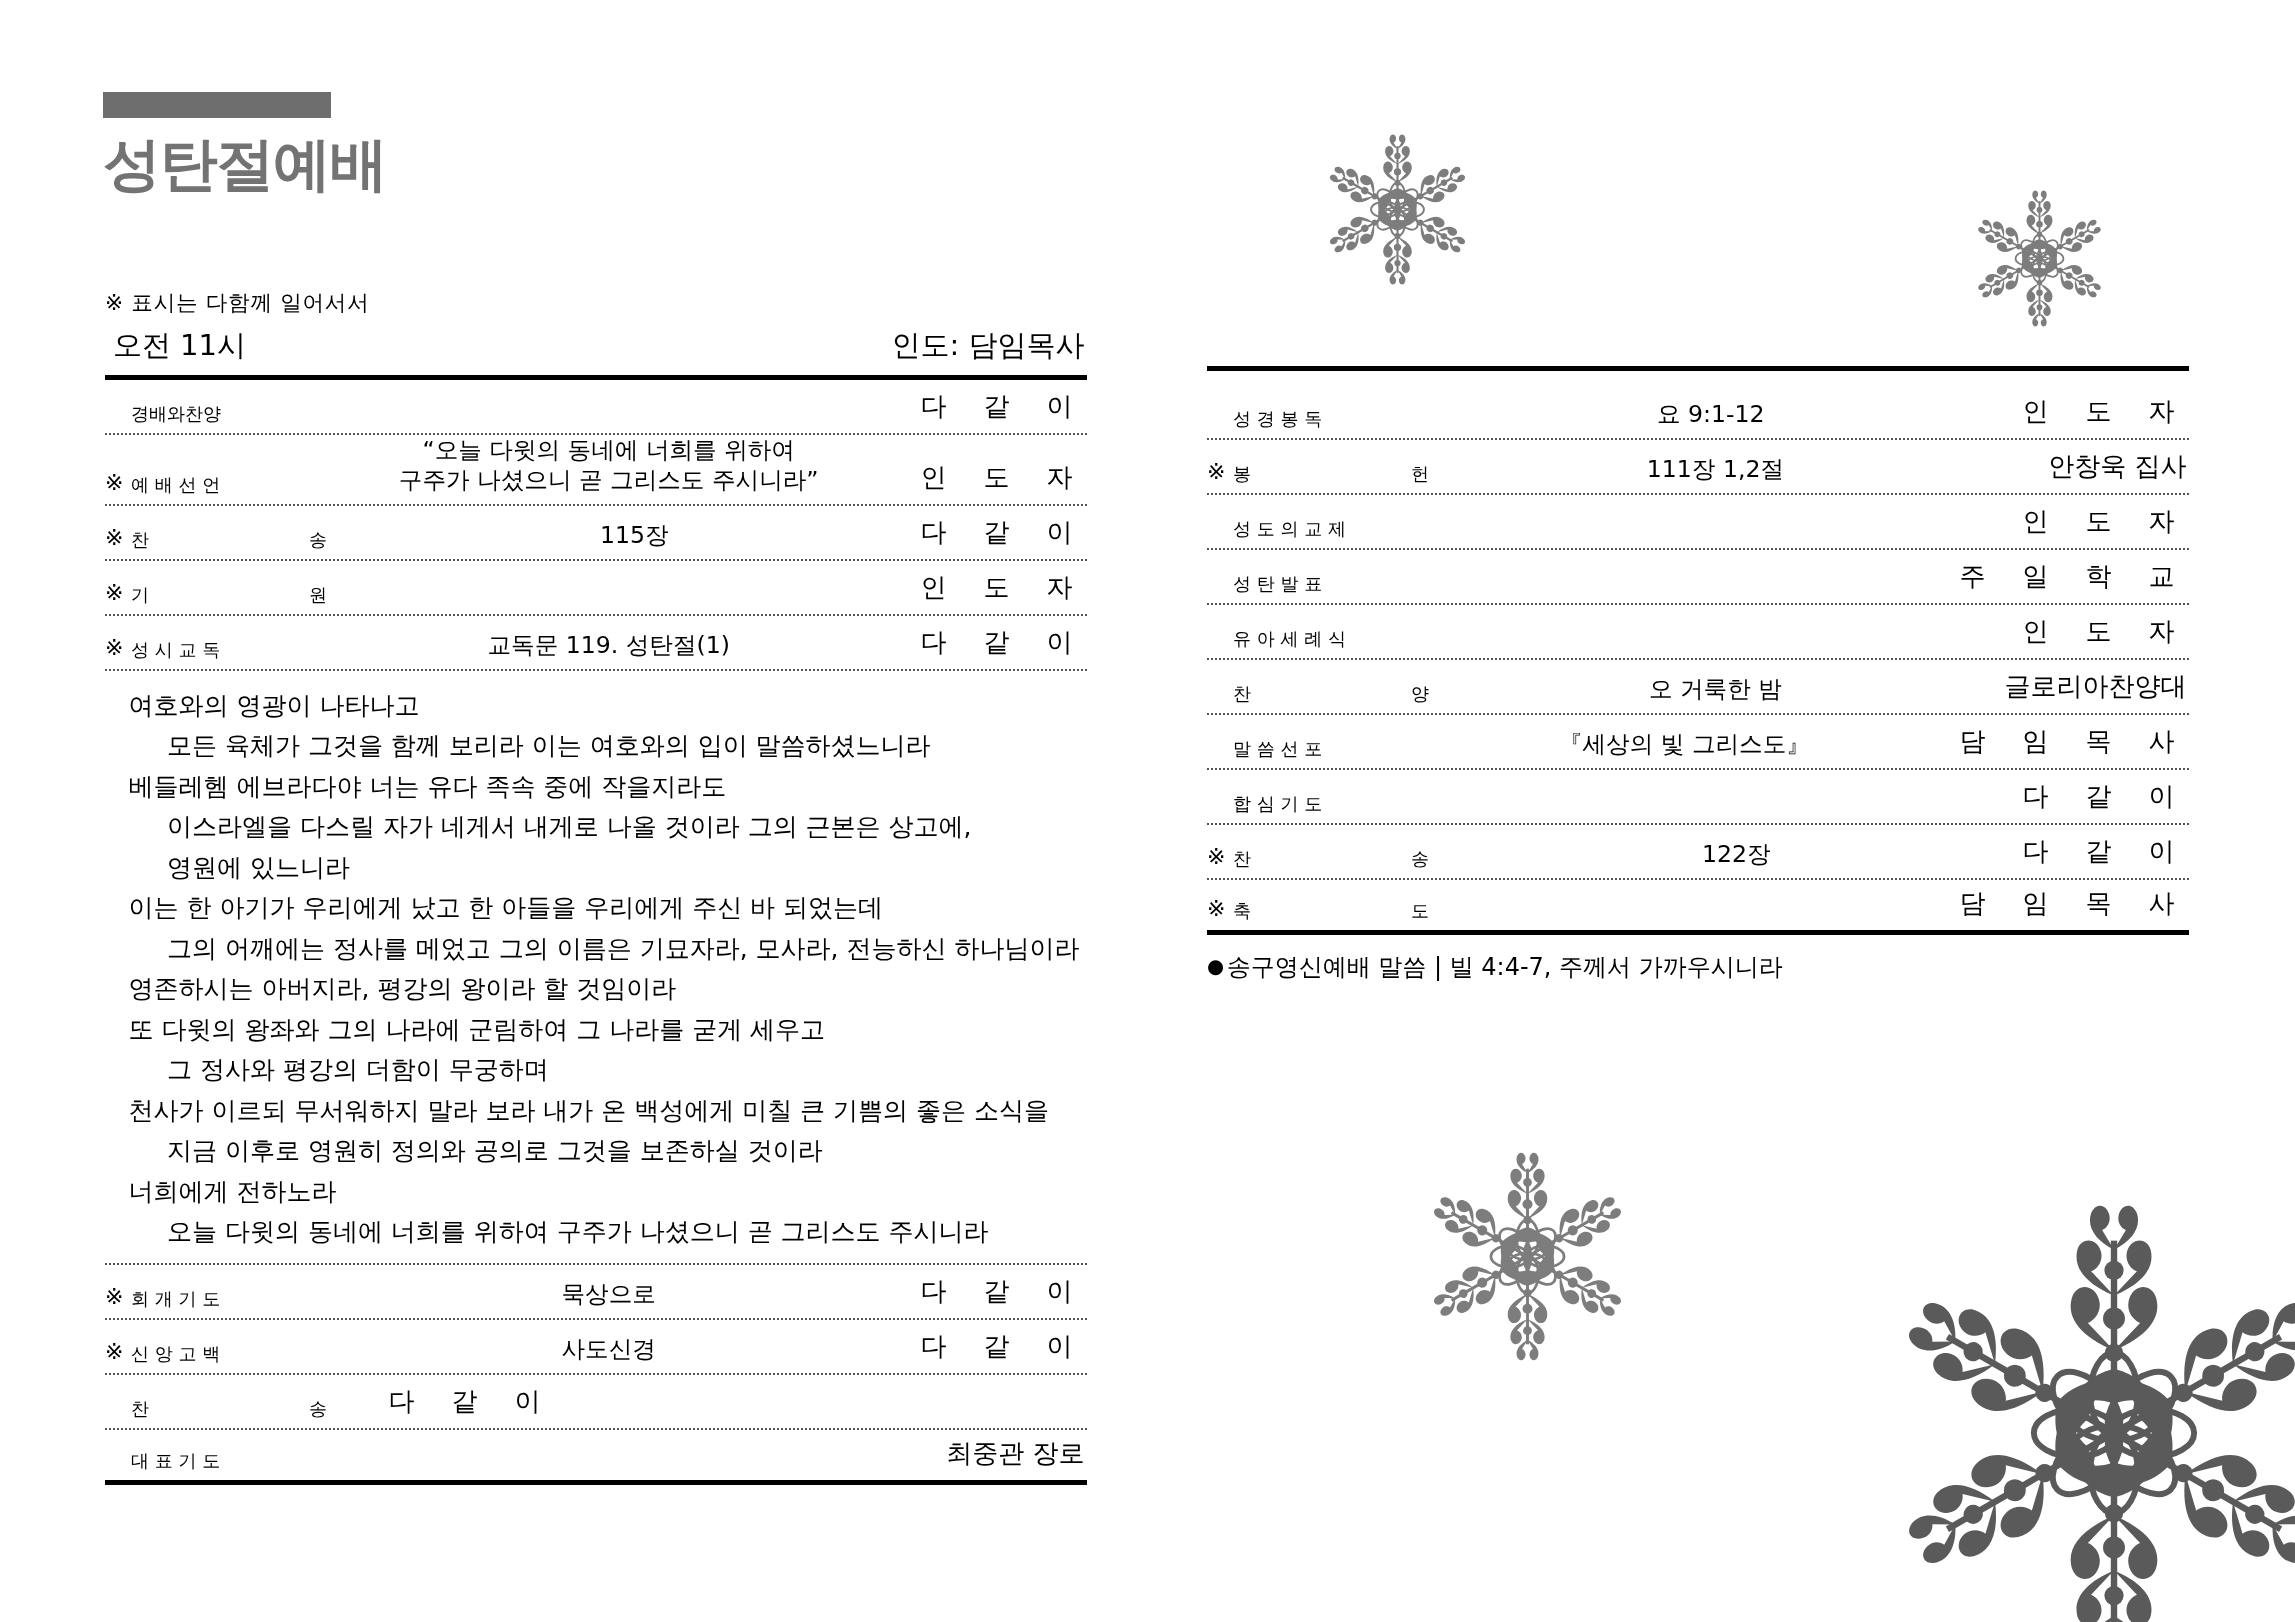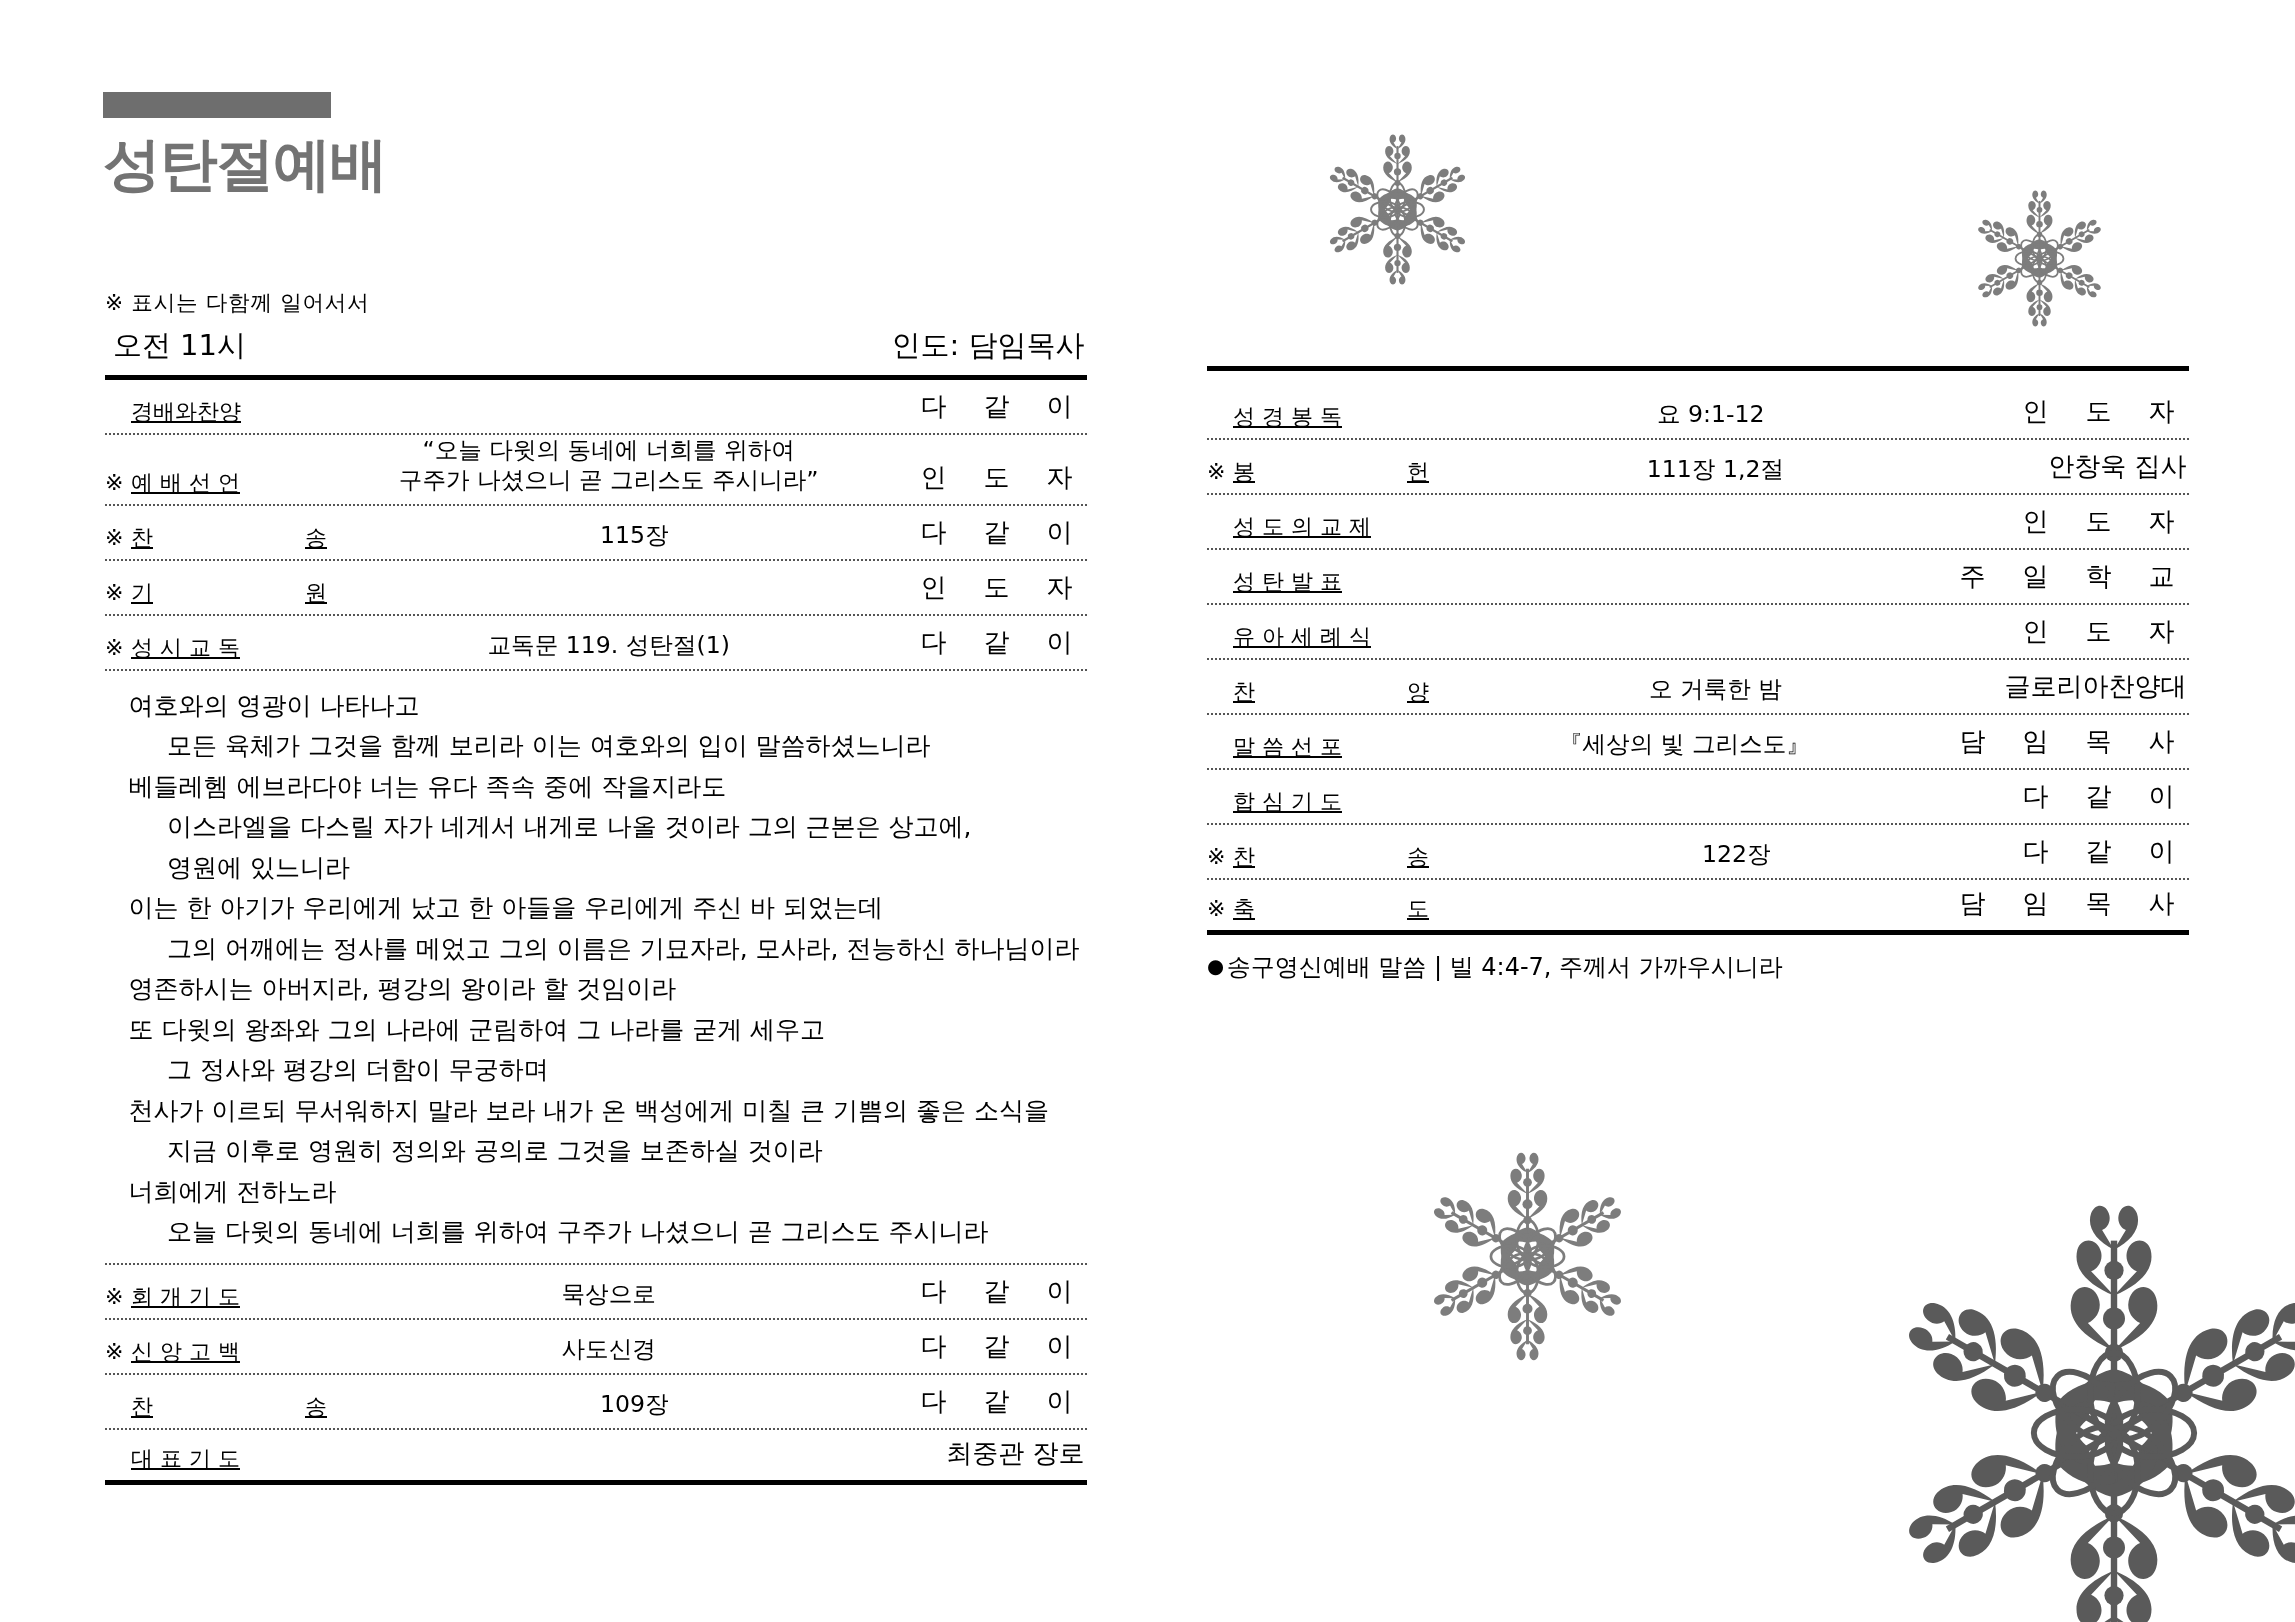--- a/index.html
+++ b/index.html
@@ -85,25 +85,24 @@
   .row-star {
     width: 26px;
     flex: 0 0 26px;
     font-size: 22px;
     line-height: 1;
     padding-bottom: 6.5px;
     text-align: left;
   }
   .row-label {
     flex: 0 0 196px;
-    font-size: 22px;
+    font-size: 18px;
     line-height: 1.15;
     padding-bottom: 5.2px;
     white-space: nowrap;
-    text-decoration: underline;
   }
   .row-label.wide { letter-spacing: 0px; }
   .row-label.split {
     display: flex;
     justify-content: space-between;
     padding-right: 51px;
     letter-spacing: 0;
   }
   .row-detail {
     flex: 1 1 auto;
@@ -352,21 +351,20 @@
     <span class="row-detail">사도신경</span>
     <span class="row-person sp">다 같 이</span>
   </div>
 
   <div class="order-row">
     <span class="row-star"></span>
     <span class="row-label split">
         <span>찬</span>
         <span>송</span>
       </span>
-    <span class="row-detail">109장</span>
     <span class="row-person sp">다 같 이</span>
   </div>
 
   <div class="order-row rule-thick-bottom" style="border-bottom:5.9px solid #000;">
     <span class="row-star"></span>
     <span class="row-label">대 표 기 도</span>
     <span class="row-detail"></span>
     <span class="row-person tight">최중관 장로</span>
   </div>
 

